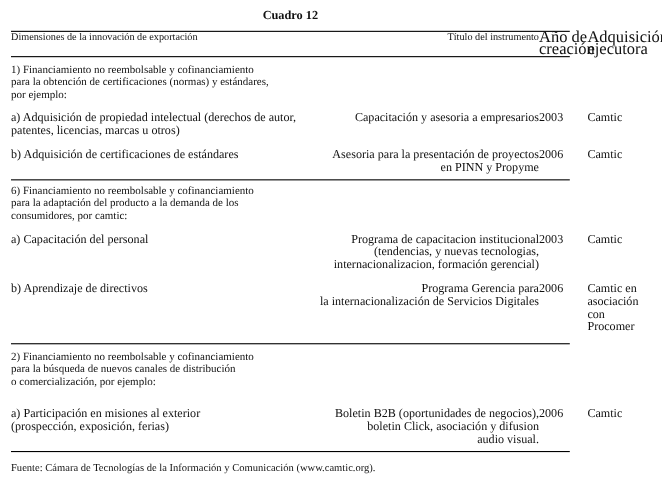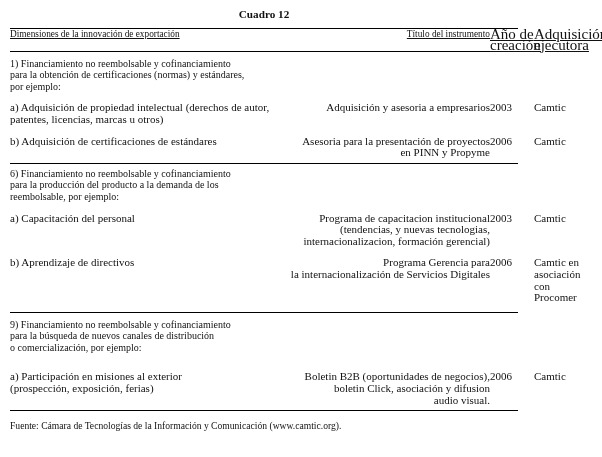--- a/index.html
+++ b/index.html
@@ -73,21 +73,20 @@
   .cell-titl { padding-right: 6px; text-align: right; }
   .cell-year { padding-right: 4px; }
   .cell-inst { }
 
   
   .thead-row td {
     font-size: 9.3px;
     line-height: 11.8px;
     padding-top: 7px;
     padding-bottom: 7px;
-    text-decoration: underline;
   }
   .thead-row .cell-year,
   .thead-row .cell-inst {
     font-size: 15px;
     line-height: 11.0px;
   }
 
   
   .spacer-4  { height: 4px; }
   .spacer-6  { height: 6px; }
@@ -162,21 +161,21 @@
       </tr>
 
       <tr>
         <td class="cell-dim item-line">
           <div class="spacer-10"></div>
           <div>a) Adquisición de propiedad intelectual (derechos de autor,</div>
           <div>patentes, licencias, marcas u otros)</div>
         </td>
         <td class="cell-titl item-line">
           <div class="spacer-10"></div>
-          <div>Adquisición y asesoria a empresarios</div>
+          <div>Capacitación y asesoria a empresarios</div>
         </td>
         <td class="cell-year item-line">
           <div class="spacer-10"></div>
           <div>2003</div>
         </td>
         <td class="cell-inst item-line">
           <div class="spacer-10"></div>
           <div>Camtic</div>
         </td>
       </tr>
@@ -211,22 +210,22 @@
       <col class="c-dim">
         <col class="c-titl">
         <col class="c-year">
         <col class="c-inst">
     </colgroup>
     <tbody>
       <tr>
         <td class="cell-dim sect-head">
           <div class="spacer-4"></div>
           <div>6)  Financiamiento no reembolsable y cofinanciamiento</div>
-          <div>para la producción del producto a la demanda de los</div>
-          <div>reembolsable, por ejemplo:</div>
+          <div>para la adaptación del producto a la demanda de los</div>
+          <div>consumidores, por camtic:</div>
         </td>
         <td class="cell-titl"></td>
         <td class="cell-year"></td>
         <td class="cell-inst"></td>
       </tr>
 
       <tr>
         <td class="cell-dim item-line">
           <div class="spacer-10"></div>
           <div>a) Capacitación del personal</div>
@@ -279,21 +278,21 @@
     <colgroup>
       <col class="c-dim">
         <col class="c-titl">
         <col class="c-year">
         <col class="c-inst">
     </colgroup>
     <tbody>
       <tr>
         <td class="cell-dim sect-head">
           <div class="spacer-6"></div>
-          <div>9) Financiamiento no reembolsable y cofinanciamiento</div>
+          <div>2) Financiamiento no reembolsable y cofinanciamiento</div>
           <div>para la búsqueda de nuevos canales de distribución</div>
           <div>o comercialización, por ejemplo:</div>
         </td>
         <td class="cell-titl"></td>
         <td class="cell-year"></td>
         <td class="cell-inst"></td>
       </tr>
 
       <tr>
         <td class="cell-dim item-line">

